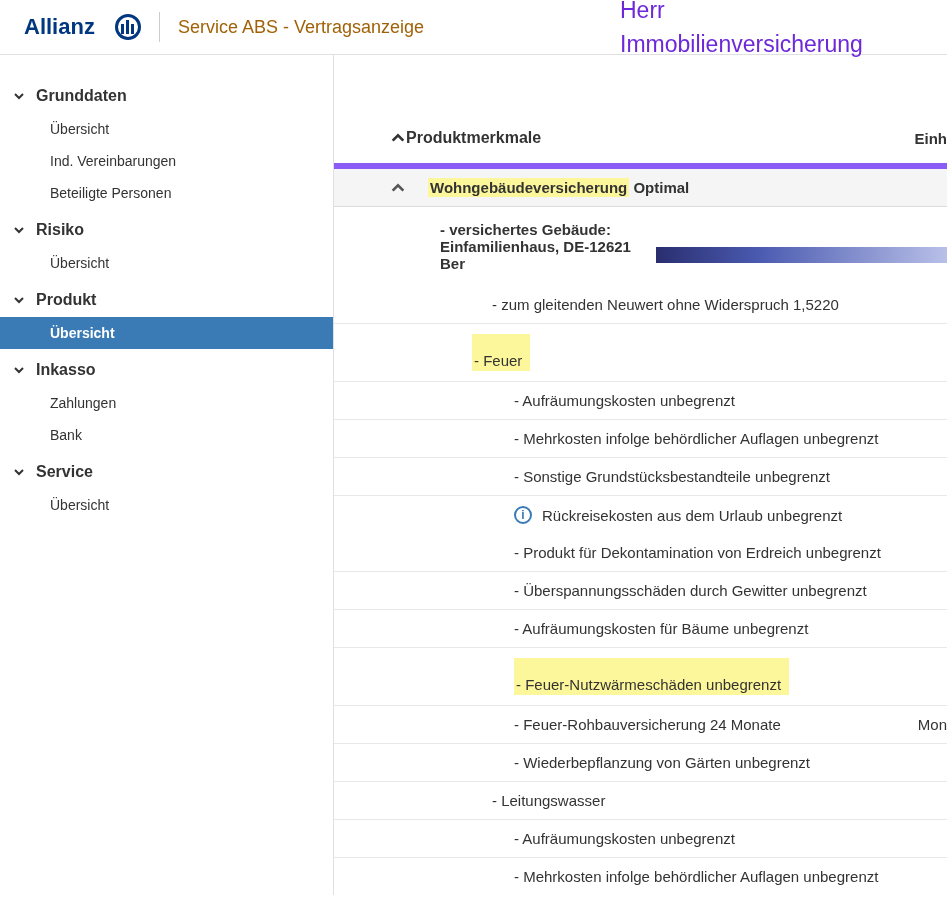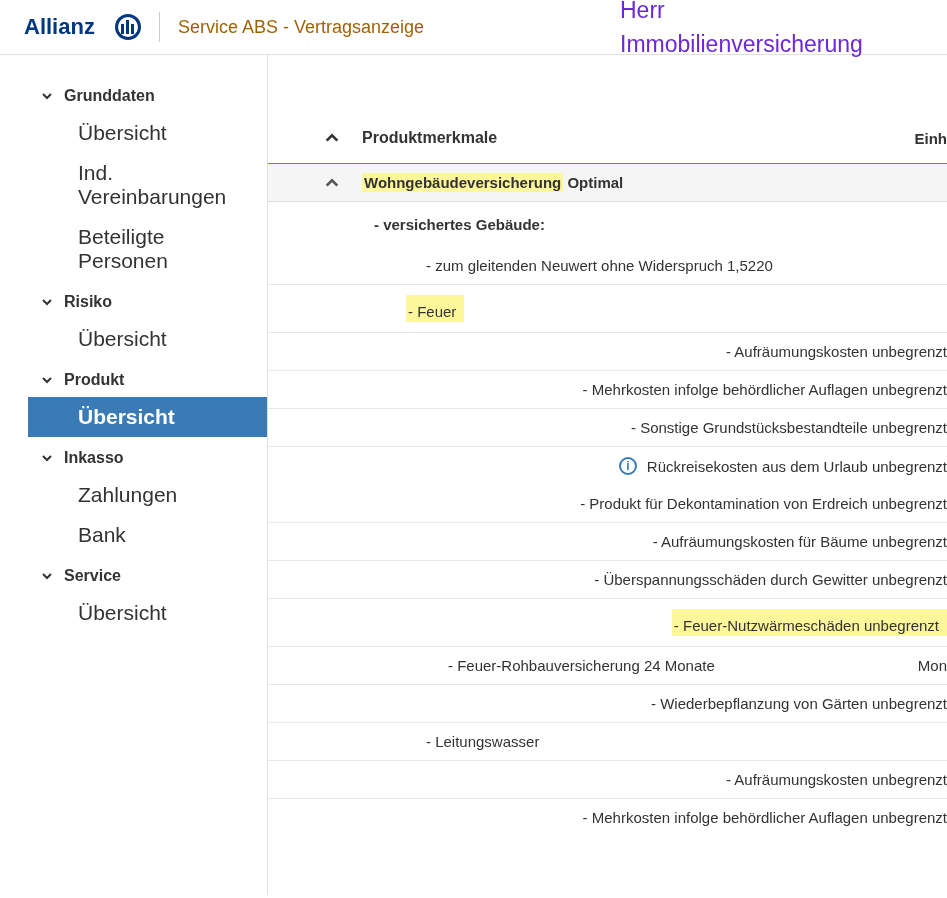--- a/index.html
+++ b/index.html
@@ -51,25 +51,24 @@
       left: 620px;
       text-align: left;
       color: #6d28d9;
       font-size: 23px;
     }
     .header-customer div { line-height: 1.5; }
     
     .layout { display: flex; }
     
     .sidebar {
-      width: 268px;
+      width: 334px;
       border-right: 1px solid #e0e0e0;
       padding-top: 24px;
       min-height: 840px;
-      padding-left: 28px;
     }
     .nav-section { margin-bottom: 4px; }
     .nav-section-header {
       display: flex;
       align-items: center;
       gap: 10px;
       padding: 8px 12px;
       font-weight: 600;
       cursor: pointer;
       font-size: 16px;
@@ -77,37 +76,36 @@
     .nav-chevron {
       display: inline-flex;
       width: 14px;
       height: 14px;
       align-items: center;
       justify-content: center;
     }
     .nav-item {
       padding: 8px 12px 8px 50px;
       cursor: pointer;
-      font-size: 21px;
+      font-size: 14px;
       color: #333;
     }
     .nav-item.active {
       background: #3a7ab5;
       color: #fff;
       font-weight: 600;
     }
     
     .content { flex: 1; padding: 0; }
     
     .section-header-row {
       display: flex;
       align-items: center;
-      gap: 22px;
       padding: 12px 0 16px 56px;
-      border-bottom: 1px solid #8b5cf6;
+      border-bottom: 6px solid #8b5cf6;
       margin-top: 62px;
     }
     .section-header-row .title { font-weight: 600; font-size: 16px; }
     .section-right { margin-left: auto; padding-right: 0; font-weight: 600; }
     
     .subsection {
       display: flex;
       align-items: center;
       gap: 22px;
       padding: 10px 0 10px 56px;
@@ -136,39 +134,39 @@
     }
     
     .line-item {
       padding: 10px 0;
       border-bottom: 1px solid #e8e8e8;
       display: flex;
       align-items: center;
     }
     .li-indent-1 { padding-left: 158px; text-align: right; }
     .li-indent-2 { padding-left: 138px; }
-    .li-indent-3 { padding-left: 180px; justify-content: flex-end; }
+    .li-indent-3 { padding-left: 180px; }
     .li-indent-4 { padding-left: 158px; }
     .li-right { margin-left: auto; padding-right: 0; }
     .li-info .info-icon {
       display: inline-flex;
       width: 18px; height: 18px;
       border: 2px solid #3a7ab5;
       border-radius: 50%;
       color: #3a7ab5;
       font-size: 12px;
       font-weight: bold;
       align-items: center;
       justify-content: center;
       margin-right: 10px;
       font-style: normal;
     }
     
     .hl-yellow { background: #fdf79b; padding: 1px 2px; margin-top: 35px; }
-    .hl-yellow-block { background: #fdf79b; padding: 8px 8px 2px 2px; display: inline-block; }
+    .hl-yellow-block { background: #fdf79b; padding: 18px 8px 2px 2px; display: inline-block; }
     
     .no-border { border-bottom: none; }
   </style>
 </head>
 <body>
 
 <div class="header">
   <div class="logo">
     <span>Allianz</span>
     <span class="logo-circle">
@@ -273,20 +271,24 @@
             <path d="M2 8l4-4 4 4" fill="none" stroke="#555" stroke-width="2"></path>
           </svg>
       </span>
       <span class="title">
         <span class="hl-yellow">Wohngebäudeversicherung</span><span> Optimal</span>
       </span>
     </div>
 
     <div class="building-info">
       <div class="label">- versichertes Gebäude:</div>
+      <div class="building-address">
+        <span>Einfamilienhaus, DE-12621 Ber</span>
+        <span class="redact"></span>
+      </div>
     </div>
 
     <div id="items-container">
         <div class="line-item li-indent-1">
           <span>- zum gleitenden Neuwert ohne Widerspruch 1,5220</span>
         </div>
         <div class="line-item li-indent-2">
           <span class="hl-yellow-block">- Feuer</span>
         </div>
         <div class="line-item li-indent-3">
@@ -299,24 +301,24 @@
           <span>- Sonstige Grundstücksbestandteile unbegrenzt</span>
         </div>
         <div class="line-item li-indent-3 no-border li-info">
           <span class="info-icon">i</span>
           <span>Rückreisekosten aus dem Urlaub unbegrenzt</span>
         </div>
         <div class="line-item li-indent-3">
           <span>- Produkt für Dekontamination von Erdreich unbegrenzt</span>
         </div>
         <div class="line-item li-indent-3">
+          <span>- Überspannungsschäden durch Gewitter unbegrenzt</span>
+        </div>
+        <div class="line-item li-indent-3">
           <span>- Aufräumungskosten für Bäume unbegrenzt</span>
-        </div>
-        <div class="line-item li-indent-3">
-          <span>- Überspannungsschäden durch Gewitter unbegrenzt</span>
         </div>
         <div class="line-item li-indent-3">
           <span class="hl-yellow-block">- Feuer-Nutzwärmeschäden unbegrenzt</span>
         </div>
         <div class="line-item li-indent-3">
           <span>- Feuer-Rohbauversicherung 24 Monate</span>
           <span class="li-right">Mon</span>
         </div>
         <div class="line-item li-indent-3">
           <span>- Wiederbepflanzung von Gärten unbegrenzt</span>

